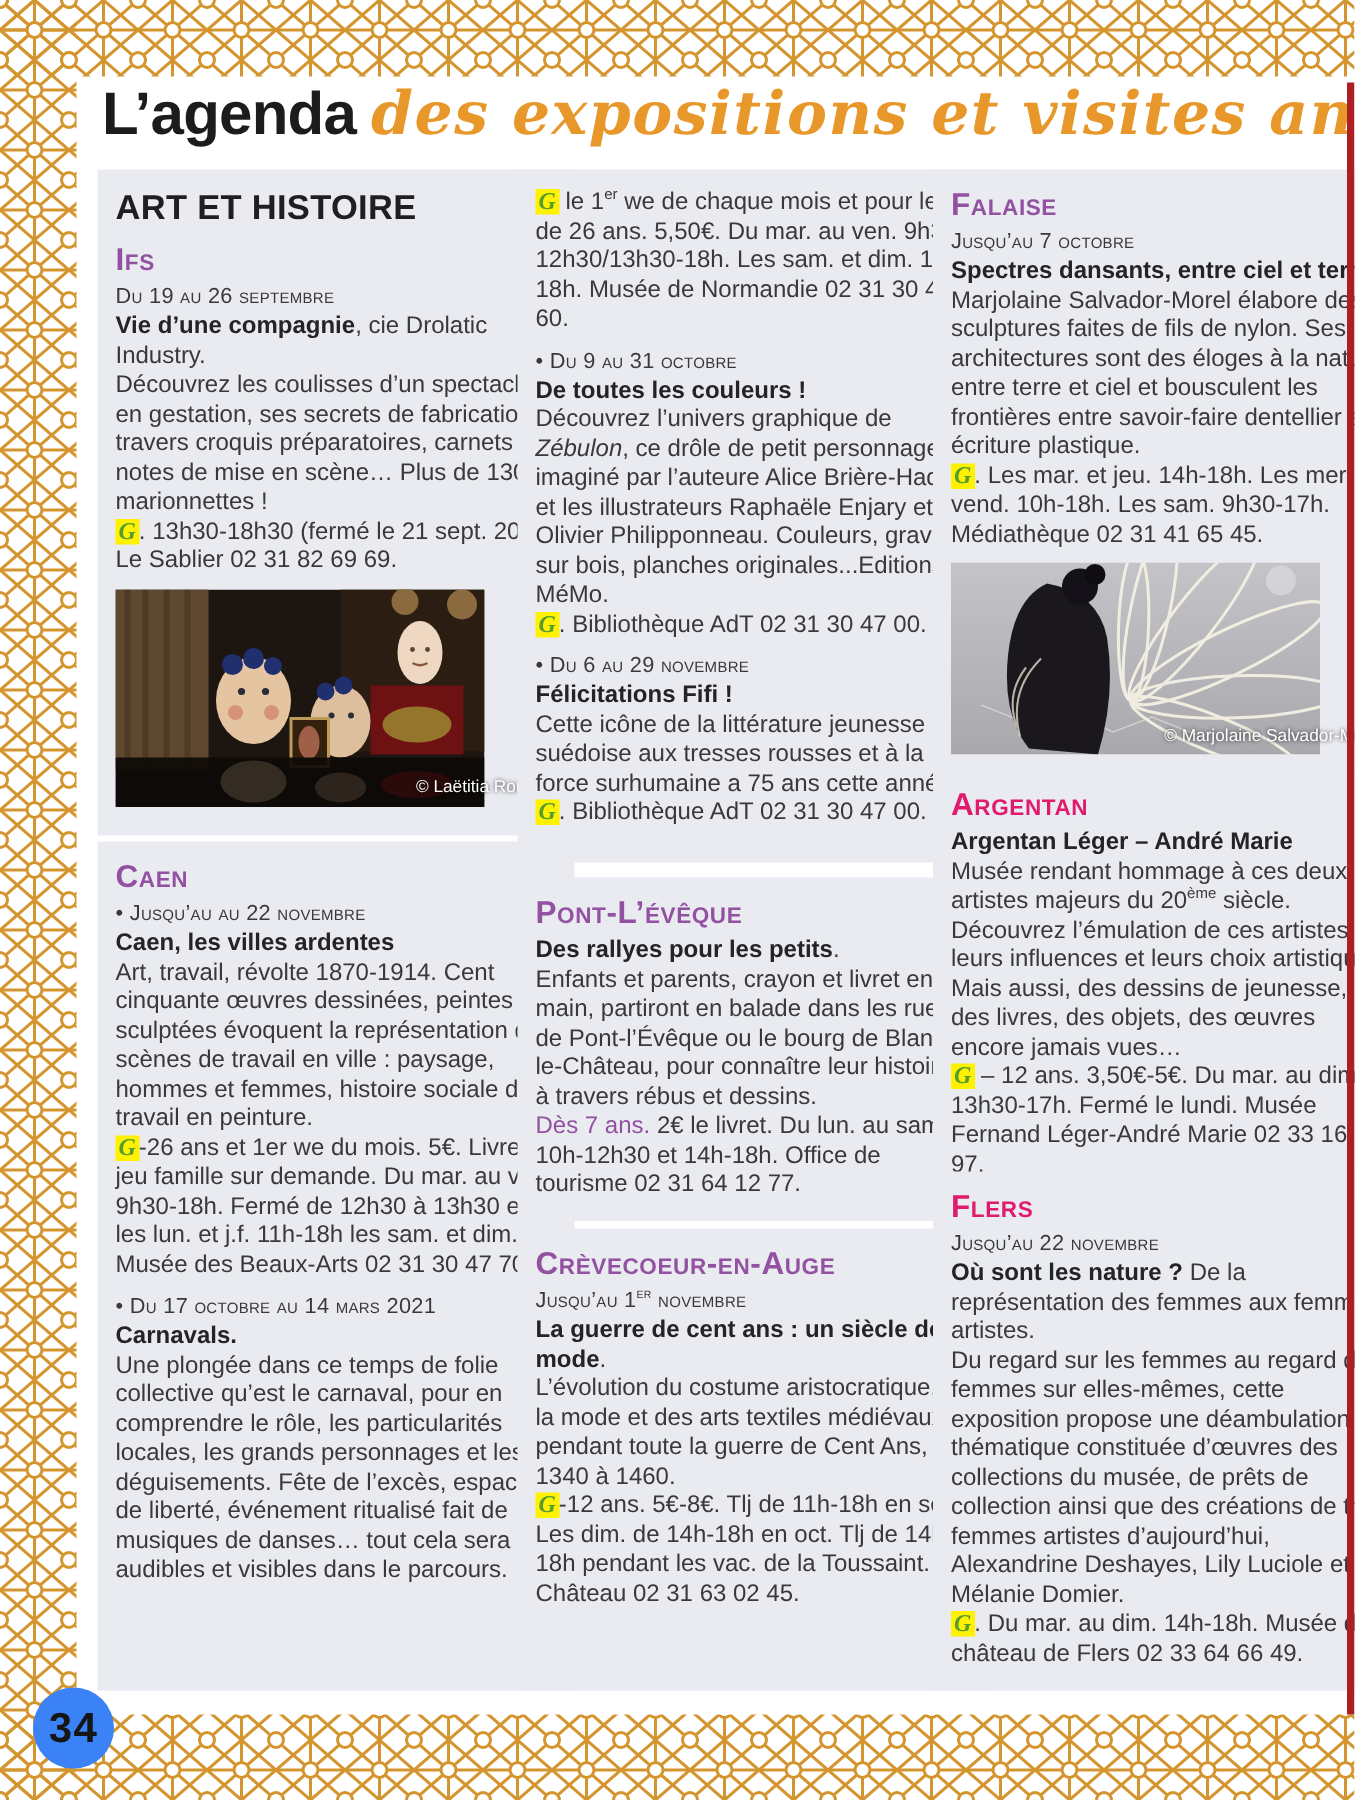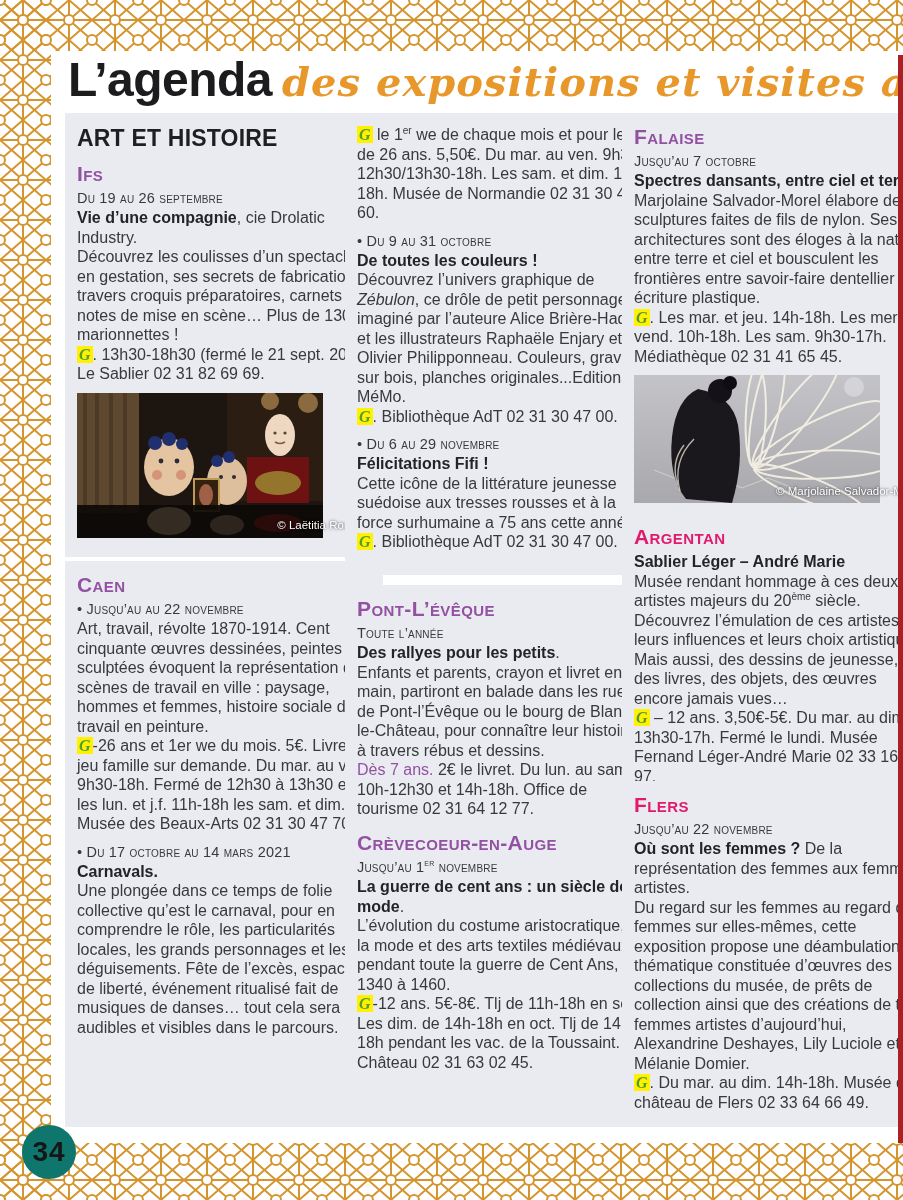--- a/index.html
+++ b/index.html
@@ -8,21 +8,21 @@
     width:903px; height:1200px; position:relative; overflow:hidden;
     background:#ffffff;
     font-family:"Liberation Sans", sans-serif;
   }
   #border-svg { position:absolute; top:0; left:0; z-index:0; }
   .red-strip { position:absolute; right:0; top:55px; width:5px; height:1088px; background:#ac2024; z-index:2; }
 
   .content { position:absolute; inset:0; z-index:1; }
 
   .title-row { position:absolute; top:52px; left:68px; white-space:nowrap; }
-  .title-black { font-size:48px; font-weight:bold; color:#1c1c1e; letter-spacing:-0.5px; }
+  .title-black { font-size:40px; font-weight:bold; color:#1c1c1e; letter-spacing:-0.5px; }
   .title-script {
     font-family:"DejaVu Serif", serif; font-style:italic; font-weight:bold;
     font-size:40px; color:#e8982a; letter-spacing:1px; margin-left:10px;
   }
 
   .box { position:absolute; width:318px; background:#e9ebf1; padding:12px 12px 14px; }
   .h1 { font-size:23px; font-weight:bold; color:#1f1f21; margin:0 0 10px; letter-spacing:0.2px; }
   .h2 { font-size:21px; font-weight:bold; color:#9351a2; font-variant:small-caps; margin:0 0 3px; letter-spacing:0.4px; }
   .h2.pink { color:#e01a6d; }
   .date { font-variant:small-caps; font-size:14.5px; color:#39393b; letter-spacing:0.2px; line-height:19px; }
@@ -35,21 +35,21 @@
   }
   .age { color:#9351a2; font-weight:normal; }
   sup { font-size:10px; vertical-align:super; line-height:0; }
   .photo { position:relative; margin-top:9px; line-height:0; }
   .credit {
     position:absolute; right:6px; bottom:6px; color:#ffffff; font-size:11.5px;
     line-height:1; text-shadow:0 0 3px rgba(0,0,0,0.8); font-family:"Liberation Sans",sans-serif;
   }
   .pagenum {
     position:absolute; left:22px; top:1125px; width:54px; height:54px; z-index:3;
-    background:#0f766e; border-radius:50%; display:flex; align-items:center; justify-content:center;
+    background:#3b82f6; border-radius:50%; display:flex; align-items:center; justify-content:center;
     font-size:28px; font-weight:bold; color:#161616; letter-spacing:1px;
   }
 </style>
 </head>
 <body>
 
 <svg id="border-svg" width="903" height="1200">
   <defs>
     <pattern id="asa" width="46" height="40" patternUnits="userSpaceOnUse">
       <g stroke="#d4952f" stroke-width="2" fill="none">
@@ -116,20 +116,21 @@
         <ellipse cx="150" cy="132" rx="17" ry="10" fill="#ddbf9e" opacity="0.15"></ellipse>
         <ellipse cx="201" cy="130" rx="24" ry="9" fill="#6d1113" opacity="0.3"></ellipse>
       </svg>
       <span class="credit">© Laëtitia Rouxel</span>
     </div>
   </div>
 
   <div class="box" style="left:65px; top:561px; min-height:566px;">
     <div class="h2">Caen</div>
     <div class="date">• Jusqu’au au 22 novembre</div>
+    <p><b class="t">Caen, les villes ardentes</b></p>
     <p>Art, travail, révolte 1870-1914. Cent cinquante œuvres dessinées, peintes et sculptées évoquent la représentation des scènes de travail en ville : paysage, hommes et femmes, histoire sociale du travail en peinture.</p>
     <p><span class="g">G</span><span>-26 ans et 1er we du mois. 5€. Livret jeu famille sur demande. Du mar. au ven. 9h30-18h. Fermé de 12h30 à 13h30 et les lun. et j.f. 11h-18h les sam. et dim. Musée des Beaux-Arts 02 31 30 47 70.</span></p>
     <div class="ev">
       <div class="date">• Du 17 octobre au 14 mars 2021</div>
       <p><b class="t">Carnavals.</b></p>
       <p>Une plongée dans ce temps de folie collective qu’est le carnaval, pour en comprendre le rôle, les particularités locales, les grands personnages et les déguisements. Fête de l’excès, espace de liberté, événement ritualisé fait de musiques de danses… tout cela sera audibles et visibles dans le parcours.</p>
     </div>
   </div>
 
   <div class="box" style="left:345px; top:113px; min-height:462px;">
@@ -143,21 +144,20 @@
     <div class="ev">
       <div class="date">• Du 6 au 29 novembre</div>
       <p><b class="t">Félicitations Fifi !</b></p>
       <p>Cette icône de la littérature jeunesse suédoise aux tresses rousses et à la force surhumaine a 75 ans cette année.</p>
       <p><span class="g">G</span><span>. Bibliothèque AdT 02 31 30 47 00.</span></p>
     </div>
   </div>
 
   <div class="box" style="left:345px; top:585px; min-height:224px;">
     <div class="h2">Pont-L’évêque</div>
-    <div class="date">Toute l’année</div>
     <p><b class="t">Des rallyes pour les petits</b><span>.</span></p>
     <p>Enfants et parents, crayon et livret en main, partiront en balade dans les rues de Pont-l’Évêque ou le bourg de Blangy-le-Château, pour connaître leur histoire, à travers rébus et dessins.</p>
     <p><span class="age">Dès 7 ans.</span><span> 2€ le livret. Du lun. au sam. 10h-12h30 et 14h-18h. Office de tourisme 02 31 64 12 77.</span></p>
   </div>
 
   <div class="box" style="left:345px; top:819px; min-height:308px;">
     <div class="h2">Crèvecoeur-en-Auge</div>
     <div class="date"><span>Jusqu’au 1</span><sup>er</sup><span> novembre</span></div>
     <p><b class="t">La guerre de cent ans : un siècle de mode</b><span>.</span></p>
     <p>L’évolution du costume aristocratique, de la mode et des arts textiles médiévaux pendant toute la guerre de Cent Ans, de 1340 à 1460.</p>
@@ -205,27 +205,27 @@
         </g>
         <path d="M50,70 q-14,18 -6,40 M60,64 q-22,22 -14,52" stroke="#ded9cc" stroke-width="1.4" fill="none" opacity="0.8"></path>
         <circle cx="220" cy="12" r="10" fill="#dcdce0" opacity="0.7"></circle>
       </svg>
       <span class="credit">© Marjolaine Salvador-Morel</span>
     </div>
   </div>
 
   <div class="box" style="left:622px; top:513px; min-height:260px;">
     <div class="h2 pink">Argentan</div>
-    <p><b class="t">Sablier Léger – André Marie</b></p>
+    <p><b class="t">Argentan Léger – André Marie</b></p>
     <p><span>Musée rendant hommage à ces deux artistes majeurs du 20</span><sup>ème</sup><span> siècle. Découvrez l’émulation de ces artistes, leurs influences et leurs choix artistiques. Mais aussi, des dessins de jeunesse, des livres, des objets, des œuvres encore jamais vues…</span></p>
     <p><span class="g">G</span><span> – 12 ans. 3,50€-5€. Du mar. au dim. 13h30-17h. Fermé le lundi. Musée Fernand Léger-André Marie 02 33 16 55 97.</span></p>
   </div>
 
   <div class="box" style="left:622px; top:781px; min-height:346px;">
     <div class="h2 pink">Flers</div>
     <div class="date">Jusqu’au 22 novembre</div>
-    <p><b class="t">Où sont les femmes ?</b><span> De la représentation des femmes aux femmes artistes.</span></p>
+    <p><b class="t">Où sont les nature ?</b><span> De la représentation des femmes aux femmes artistes.</span></p>
     <p>Du regard sur les femmes au regard des femmes sur elles-mêmes, cette exposition propose une déambulation thématique constituée d’œuvres des collections du musée, de prêts de collection ainsi que des créations de trois femmes artistes d’aujourd’hui, Alexandrine Deshayes, Lily Luciole et Mélanie Domier.</p>
     <p><span class="g">G</span><span>. Du mar. au dim. 14h-18h. Musée du château de Flers 02 33 64 66 49.</span></p>
   </div>
 
   <div class="pagenum">34</div>
 </div>
 
 </body></html>

